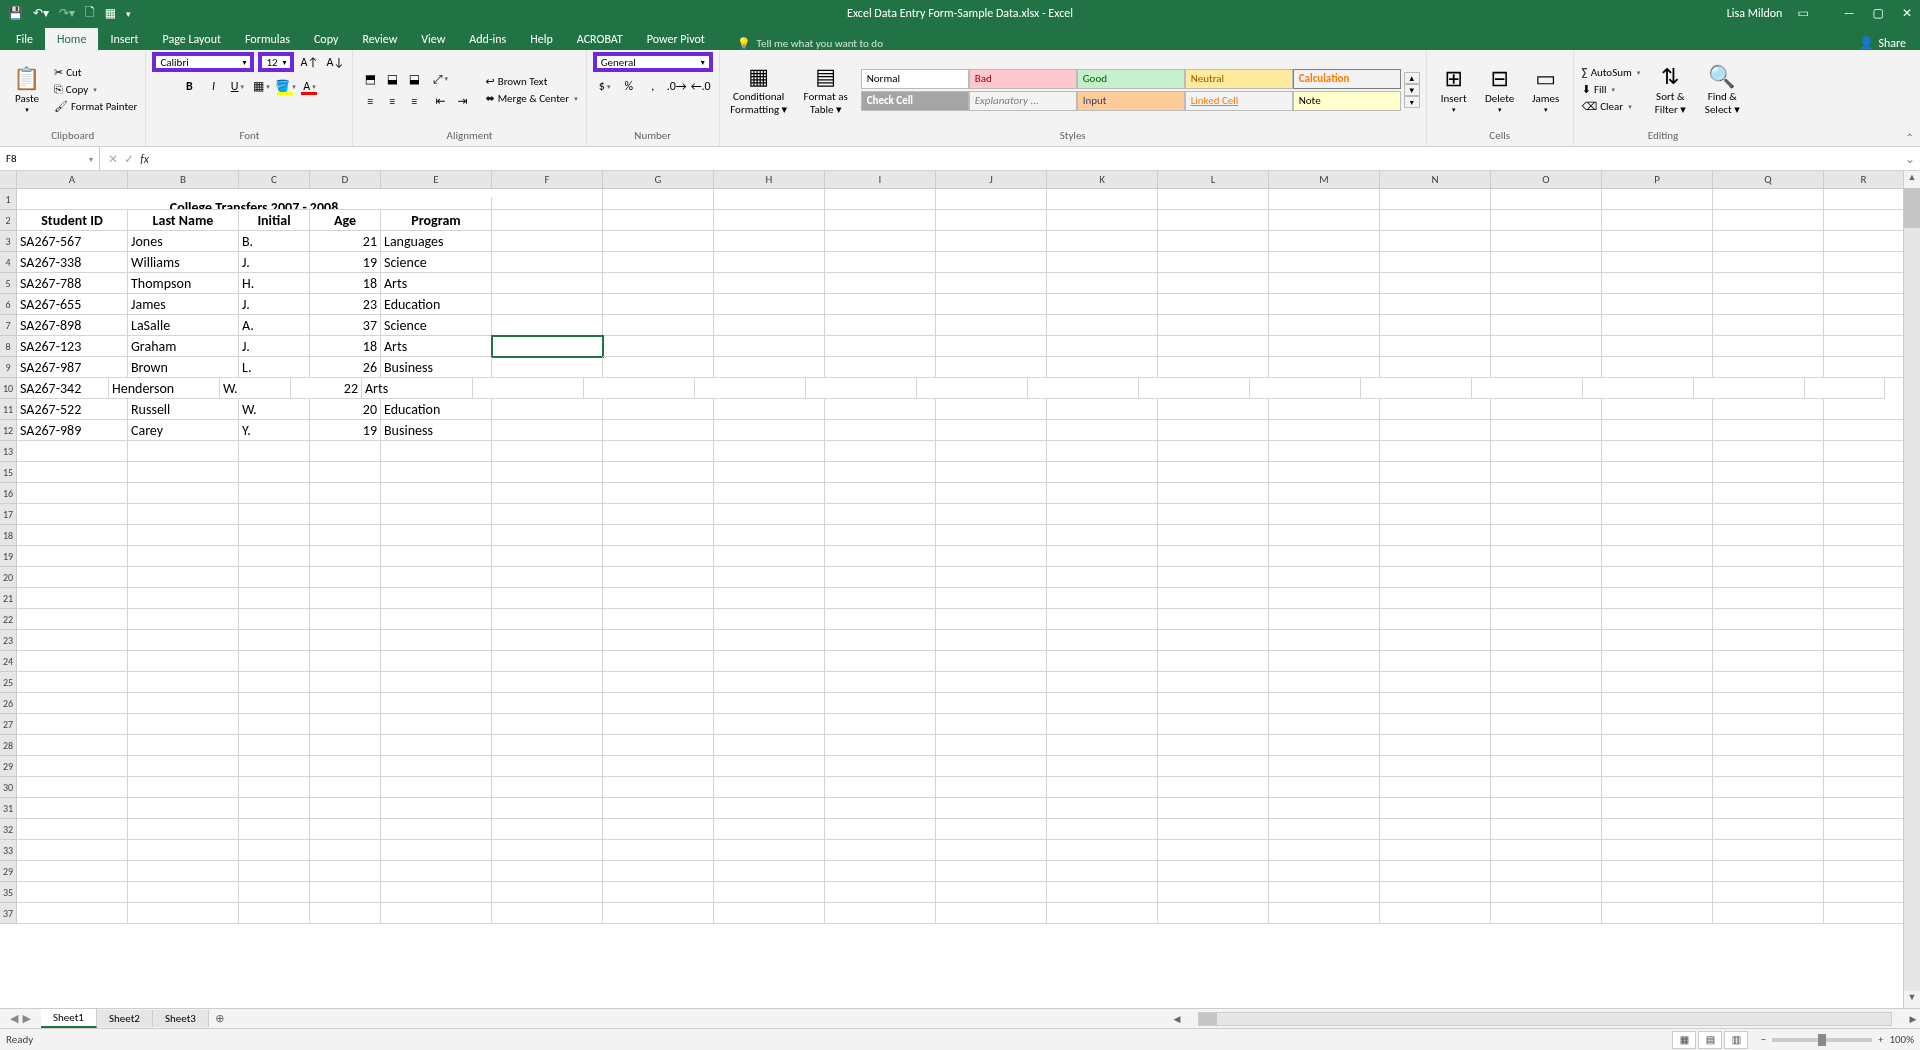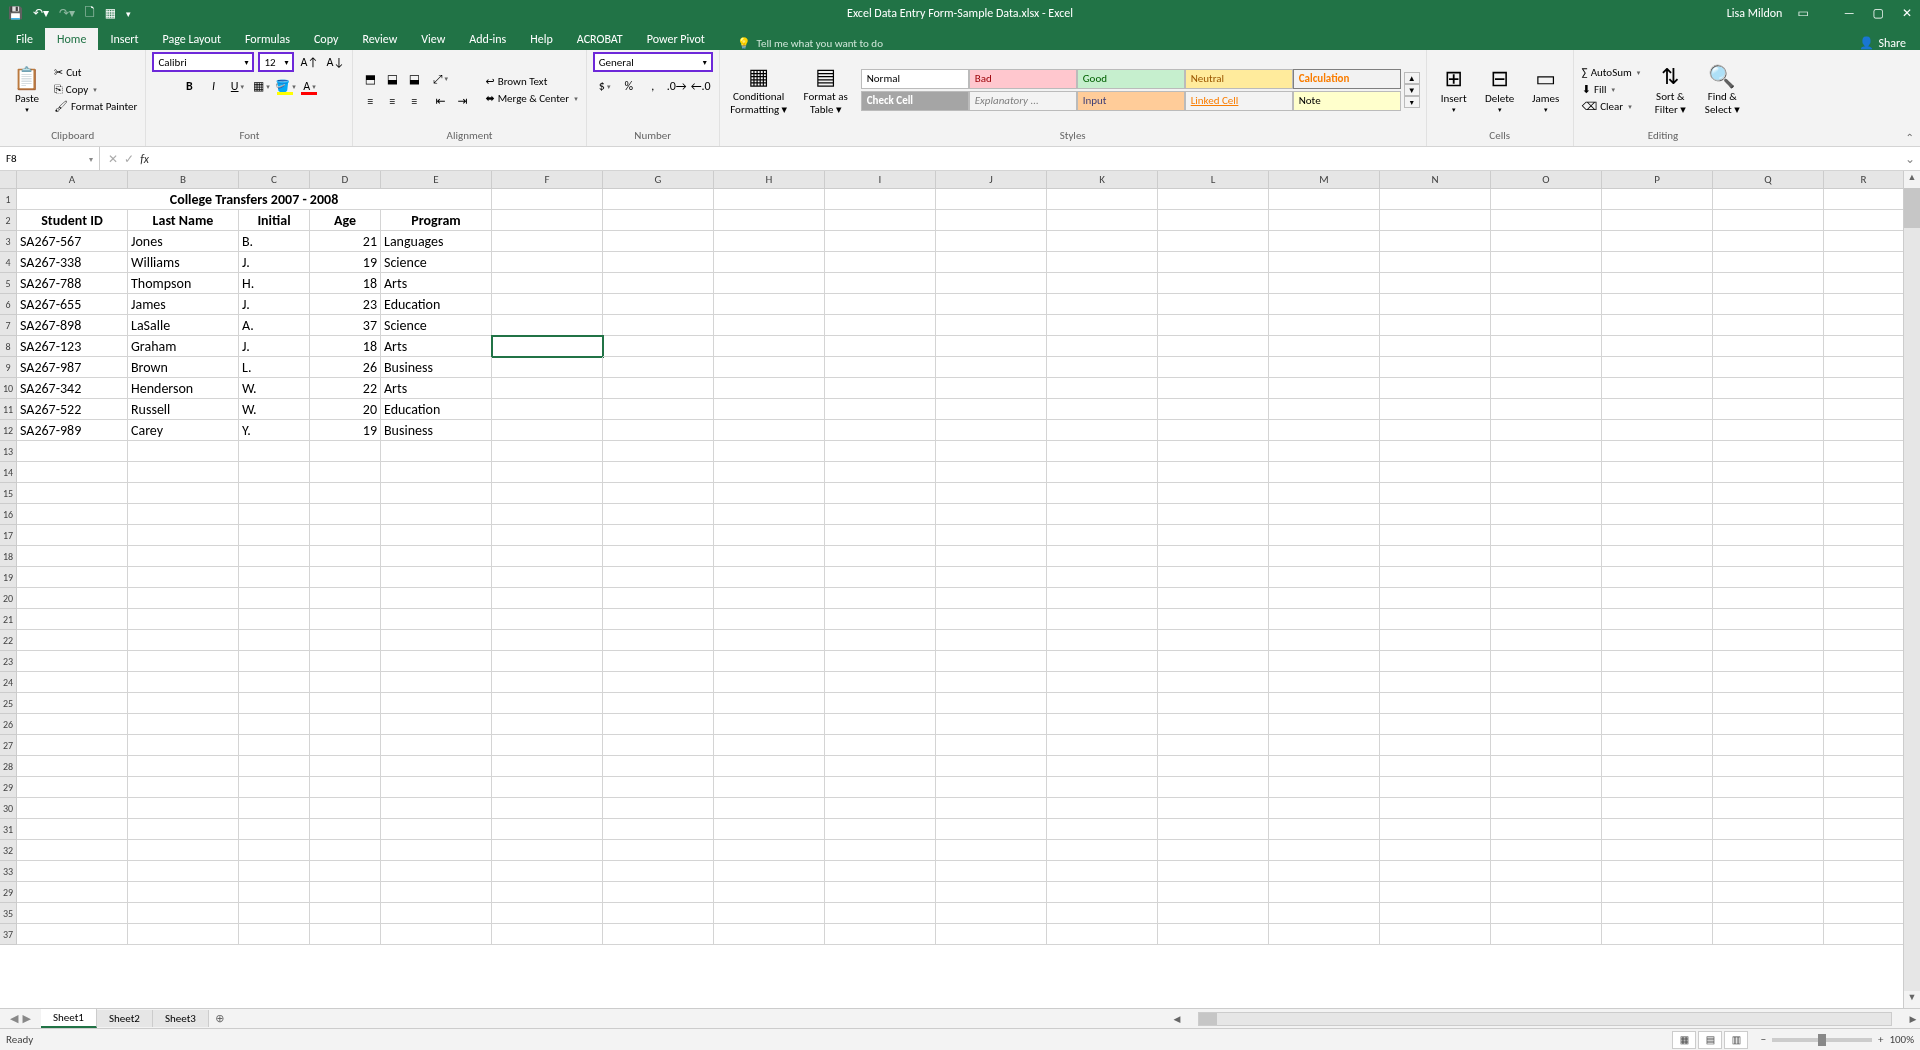--- a/index.html
+++ b/index.html
@@ -24,21 +24,21 @@
 
 .ribbon { background: #f3f3f3; border-bottom: 1px solid #d4d4d4; height: 97px; display: flex; }
 .group { border-right: 1px solid #e1e1e1; padding: 2px 6px 0 6px; display: flex; flex-direction: column; justify-content: space-between; }
 .group-body { flex: 1; display: flex; align-items: center; gap: 4px; }
 .group-label { text-align: center; font-size: 11px; color: #666; padding: 2px 0 4px; position: relative; }
 
 .bigbtn { display: flex; flex-direction: column; align-items: center; justify-content: center; width: 42px; height: 68px; font-size: 11px; cursor: pointer; }
 .bigbtn .ico { font-size: 22px; }
 .vstack { display: flex; flex-direction: column; gap: 2px; }
 .smallbtn { font-size: 11px; cursor: pointer; display: flex; align-items: center; gap: 3px; padding: 1px 2px; }
-.combo { background: #fff; border: 2px solid #6d28d9; height: 20px; font-size: 11px; padding: 0 4px; display: flex; align-items: center; justify-content: space-between; }
+.combo { background: #fff; border: 4px solid #6d28d9; height: 20px; font-size: 11px; padding: 0 4px; display: flex; align-items: center; justify-content: space-between; }
 .iconbtn { width: 22px; height: 20px; display: inline-flex; align-items: center; justify-content: center; font-size: 12px; cursor: pointer; border: 1px solid transparent; }
 .dd::after { content: "▾"; font-size: 7px; margin-left: 2px; color: #666; }
 
 
 .stylecell { width: 108px; height: 20px; border: 1px solid #bbb; font-size: 11px; padding: 1px 5px; display: flex; align-items: center; cursor: pointer; margin: 1px; }
 .styles-grid { display: grid; grid-template-columns: repeat(5, 108px); grid-auto-rows: 22px; }
 .gallery-arrows { display: flex; flex-direction: column; width: 16px; }
 .gallery-arrows div { flex: 1; border: 1px solid #bbb; font-size: 8px; display: flex; align-items: center; justify-content: center; cursor: pointer; }
 
 
@@ -386,21 +386,21 @@
       <div class="ch" style="width: 111px;">M</div>
       <div class="ch" style="width: 111px;">N</div>
       <div class="ch" style="width: 111px;">O</div>
       <div class="ch" style="width: 111px;">P</div>
       <div class="ch" style="width: 111px;">Q</div>
       <div class="ch" style="width: 80px;">R</div>
     </div>
   <div class="rows" id="rows">
       <div class="row">
         <div class="rh">1</div>
-        <div class="cell title-row" style="width: 475px;">College Transfers 2007 - 2008</div>
+        <div class="cell title-row" style="width: 475px; margin-top: 8px;">College Transfers 2007 - 2008</div>
         <div class="cell" style="width: 111px;"></div>
         <div class="cell" style="width: 111px;"></div>
         <div class="cell" style="width: 111px;"></div>
         <div class="cell" style="width: 111px;"></div>
         <div class="cell" style="width: 111px;"></div>
         <div class="cell" style="width: 111px;"></div>
         <div class="cell" style="width: 111px;"></div>
         <div class="cell" style="width: 111px;"></div>
         <div class="cell" style="width: 111px;"></div>
         <div class="cell" style="width: 111px;"></div>
@@ -571,21 +571,21 @@
         <div class="cell" style="width: 111px;"></div>
         <div class="cell" style="width: 111px;"></div>
         <div class="cell" style="width: 111px;"></div>
         <div class="cell" style="width: 111px;"></div>
         <div class="cell" style="width: 111px;"></div>
         <div class="cell" style="width: 111px;"></div>
         <div class="cell" style="width: 80px;"></div>
       </div>
       <div class="row">
         <div class="rh">10</div>
-        <div class="cell" style="width: 111px;">SA267-342</div>
+        <div class="cell" style="width: 92px;">SA267-342</div>
         <div class="cell" style="width: 111px;">Henderson</div>
         <div class="cell" style="width: 71px;">W.</div>
         <div class="cell num" style="width: 71px;">22</div>
         <div class="cell" style="width: 111px;">Arts</div>
         <div class="cell" style="width: 111px;"></div>
         <div class="cell" style="width: 111px;"></div>
         <div class="cell" style="width: 111px;"></div>
         <div class="cell" style="width: 111px;"></div>
         <div class="cell" style="width: 111px;"></div>
         <div class="cell" style="width: 111px;"></div>
@@ -634,41 +634,20 @@
         <div class="cell" style="width: 111px;"></div>
         <div class="cell" style="width: 111px;"></div>
         <div class="cell" style="width: 111px;"></div>
         <div class="cell" style="width: 111px;"></div>
         <div class="cell" style="width: 111px;"></div>
         <div class="cell" style="width: 111px;"></div>
         <div class="cell" style="width: 80px;"></div>
       </div>
       <div class="row">
         <div class="rh">13</div>
-        <div class="cell" style="width: 111px;"></div>
-        <div class="cell" style="width: 111px;"></div>
-        <div class="cell" style="width: 71px;"></div>
-        <div class="cell" style="width: 71px;"></div>
-        <div class="cell" style="width: 111px;"></div>
-        <div class="cell" style="width: 111px;"></div>
-        <div class="cell" style="width: 111px;"></div>
-        <div class="cell" style="width: 111px;"></div>
-        <div class="cell" style="width: 111px;"></div>
-        <div class="cell" style="width: 111px;"></div>
-        <div class="cell" style="width: 111px;"></div>
-        <div class="cell" style="width: 111px;"></div>
-        <div class="cell" style="width: 111px;"></div>
-        <div class="cell" style="width: 111px;"></div>
-        <div class="cell" style="width: 111px;"></div>
-        <div class="cell" style="width: 111px;"></div>
-        <div class="cell" style="width: 111px;"></div>
-        <div class="cell" style="width: 80px;"></div>
-      </div>
-      <div class="row">
-        <div class="rh">14</div>
         <div class="cell" style="width: 111px;"></div>
         <div class="cell" style="width: 111px;"></div>
         <div class="cell" style="width: 71px;"></div>
         <div class="cell" style="width: 71px;"></div>
         <div class="cell" style="width: 111px;"></div>
         <div class="cell" style="width: 111px;"></div>
         <div class="cell" style="width: 111px;"></div>
         <div class="cell" style="width: 111px;"></div>
         <div class="cell" style="width: 111px;"></div>
         <div class="cell" style="width: 111px;"></div>

